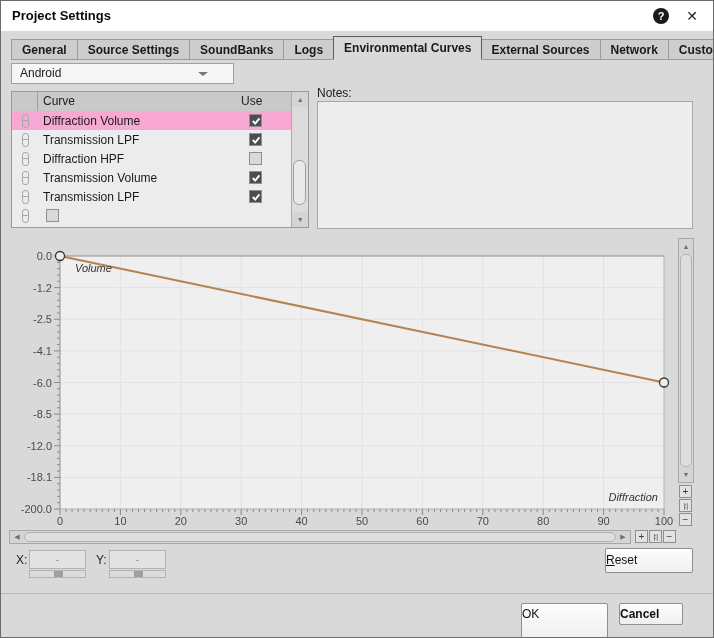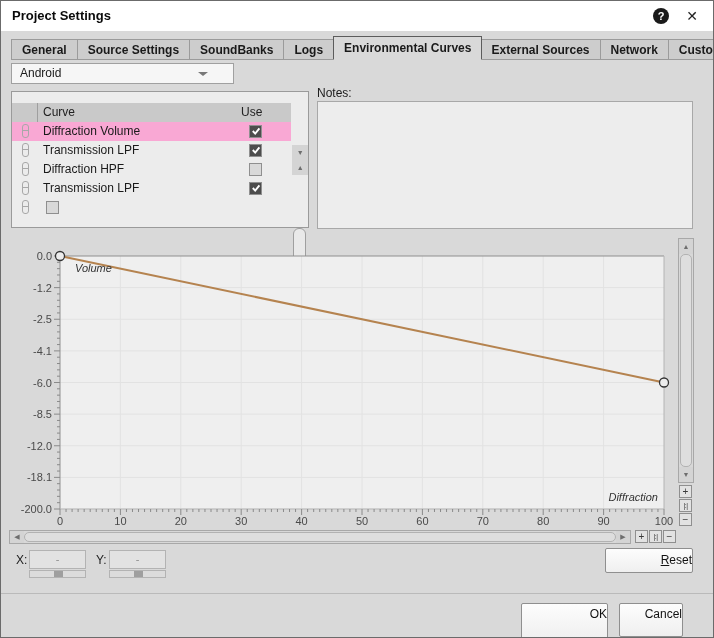--- a/index.html
+++ b/index.html
@@ -25,21 +25,21 @@
 
   
   .platform-select { position:absolute; left:10px; top:62px; width:223px; height:21px;
                      background:#f6f6f6; border:1px solid #a0a0a0; }
   .platform-select .val { position:absolute; left:8px; top:2px;text-align:right; }
   .dd-arrow { position:absolute; right:25px; top:8px; width:0; height:0;
               border-left:5px solid transparent; border-right:5px solid transparent; border-top:4px solid #787878; }
 
   
   .curve-table { position:absolute; left:10px; top:90px; width:298px; height:137px;
-                 border:1px solid #9a9a9a; background:#ececec; display:flex;align-items:center; }
+                 border:1px solid #9a9a9a; background:#ececec; display:flex; }
   .table-main { width:281px; }
   .table-header { display:flex; height:19px; background:#c9c9c9; color:#222; }
   .hdr-icon { width:26px; border-right:1px solid #9f9f9f; }
   .hdr-curve { flex:1; padding-left:5px; line-height:19px; }
   .hdr-use { width:50px; line-height:19px; }
   .table-row { display:flex; height:19px; align-items:center; background:#ececec; }
   .table-row.selected { background:#f9a8d4; }
   .row-icon-cell { width:26px; display:flex; justify-content:center; }
   .capsule { width:7px; height:14px; border:1px solid #a8a8a8; border-radius:3px; position:relative; }
   .capsule::after { content:""; position:absolute; left:0; right:0; top:5px; height:1px; background:#a8a8a8; }
@@ -80,25 +80,25 @@
 
   
   .xy-label { position:absolute; color:#222; }
   .xy-field { position:absolute; width:57px; height:19px; background:#e2e2e2; border:1px solid #b3b3b3;
               text-align:center; font-size:11px; color:#909090; line-height:17px; }
   .xy-slider { position:absolute; width:57px; height:8px; background:#dcdcdc; border:1px solid #b3b3b3; }
   .xy-thumb { position:absolute; left:24px; top:0; width:9px; height:6px; background:#9f9f9f; }
 
   
   .btn { position:absolute; background:linear-gradient(#fdfdfd,#efefef); border:1px solid #8f8f8f;
-         border-radius:2px; text-align:right; color:#111; }
+         border-radius:2px; text-align:left; color:#111; }
   .reset-btn { left:604px; top:547px; width:88px; height:25px; line-height:23px; }
   .footer-sep { position:absolute; left:0; top:592px; width:100%; border-top:1px solid #bababa; }
   .ok-btn { left:520px; top:602px; width:87px; height:38px; line-height:20px; }
-  .cancel-btn { left:618px; top:602px; width:64px; height:34px; line-height:20px; }
+  .cancel-btn { left:618px; top:602px; width:64px; height:22px; line-height:20px;font-weight:bold; }
   .u { text-decoration:underline; }
 </style>
 </head>
 <body>
 
 <div class="window">
 
   <div class="titlebar">
     <span class="title">Project Settings</span>
     <span class="help-btn">?</span>
@@ -155,20 +155,33 @@
               </div>
             </div>
           </div>
           <div class="table-row">
             <div class="row-icon-cell">
               <span class="capsule"></span>
             </div>
             <div class="row-name">Diffraction HPF</div>
             <div class="row-use">
               <div class="checkbox unchecked"></div>
+            </div>
+          </div>
+          <div class="table-row">
+            <div class="row-icon-cell">
+              <span class="capsule"></span>
+            </div>
+            <div class="row-name">Transmission Volume</div>
+            <div class="row-use">
+              <div class="checkbox checked">
+                <svg width="10" height="10" viewBox="0 0 10 10">
+                  <path d="M1.8 5 L4.2 7.6 L8.4 2.4" stroke="#ffffff" stroke-width="1.9" fill="none"></path>
+                </svg>
+              </div>
             </div>
           </div>
           <div class="table-row">
             <div class="row-icon-cell">
               <span class="capsule"></span>
             </div>
             <div class="row-name">Transmission LPF</div>
             <div class="row-use">
               <div class="checkbox checked">
                 <svg width="10" height="10" viewBox="0 0 10 10">

